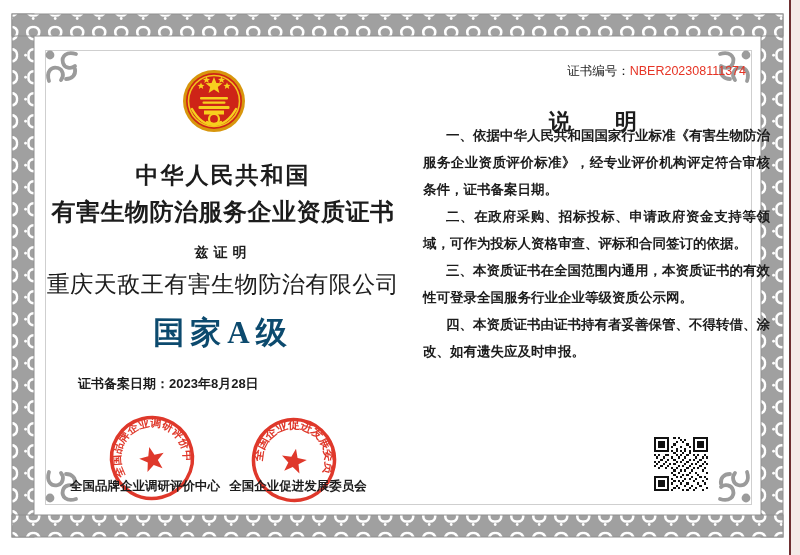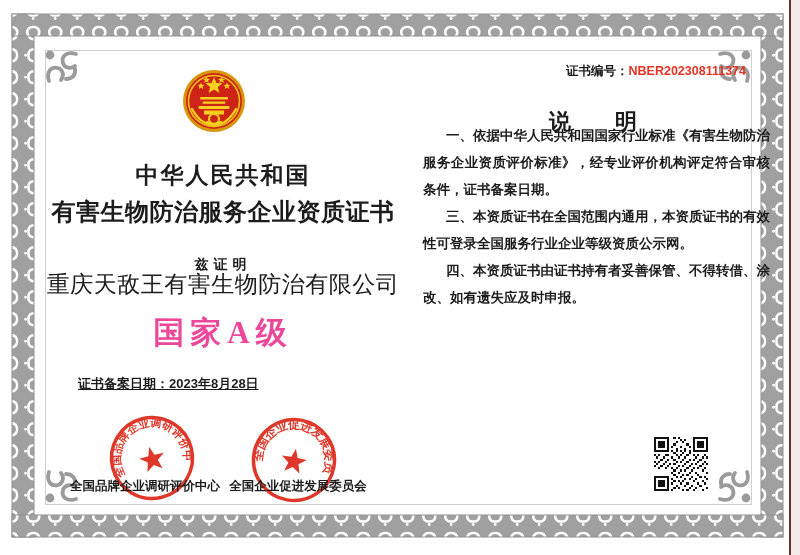--- a/index.html
+++ b/index.html
@@ -18,37 +18,37 @@
   .corner.br{left:716px;top:468px;transform:scale(-1,-1);}
   
   .edge-line{left:789px;top:0;width:2px;height:555px;background:#6e2f31;}
   .edge-strip{left:791px;top:0;width:9px;height:555px;background:#f4eae8;}
 
   
   .emblem{left:182px;top:63px;width:64px;height:88px;}
   .lcol{left:40px;width:366px;text-align:center;}
   .title1{top:160px;font-size:23px;font-weight:bold;letter-spacing:2px;text-align:center;}
   .title2{top:196px;font-size:24px;font-weight:bold;letter-spacing:0.5px;}
-  .certify{top:256px;font-size:14px;font-weight:bold;letter-spacing:5px;}
+  .certify{top:244px;font-size:14px;font-weight:bold;letter-spacing:5px;}
   .company{top:269px;font-size:23px;font-weight:normal;letter-spacing:0.5px;}
   .grade{top:312px;font-size:31px;font-weight:bold;letter-spacing:6px;
-         font-family:"Liberation Serif",serif;color:#ec4899;}
-  .dates{left:78px;top:374px;text-align:left;font-size:13px;font-weight:bold;line-height:20px;text-decoration:underline;}
+         font-family:"Liberation Serif",serif;color:#0c4a6e;}
+  .dates{left:78px;top:374px;text-align:left;font-size:13px;font-weight:bold;line-height:20px;}
   .dates div{white-space:nowrap;}
 
   
   .seal{width:88px;height:88px;opacity:0.93;}
   .seal1{left:108px;top:414px;transform:rotate(-14deg);}
   .seal2{left:250px;top:416px;transform:rotate(10deg);}
   .seal-caption{top:478px;font-size:12.5px;font-weight:bold;text-align:center;white-space:nowrap;z-index:1;}
   .cap1{left:65px;width:160px;}
   .cap2{left:218px;width:160px;}
 
   
-  .cert-no{left:430px;top:63px;width:316px;text-align:right;font-size:12.5px;font-weight:bold;white-space:nowrap;}
+  .cert-no{left:430px;top:63px;width:316px;text-align:right;font-size:12.5px;font-weight:normal;white-space:nowrap;}
   .cert-no .num{color:#e63324;}
   .notes-heading{left:423px;top:107px;width:340px;text-align:center;font-size:22px;font-weight:bold;}
   .notes{left:423px;top:122px;width:347px;font-size:13.5px;font-weight:bold;line-height:27px;
          text-align:justify;}
   .notes p{margin:0;text-indent:1.7em;}
   .qr{left:654px;top:437px;width:54px;height:54px;}
 </style>
 </head>
 <body>
 
@@ -171,20 +171,21 @@
       <textPath href="#arc2" startOffset="4" textLength="142">全国企业促进发展委员会</textPath>
     </text>
   </svg>
 
   <div class="abs cert-no">
     <span>证书编号：</span><span class="num">NBER202308111374</span>
   </div>
   <div class="abs notes-heading">说　　明</div>
   <div class="abs notes">
     <p>一、依据中华人民共和国国家行业标准《有害生物防治服务企业资质评价标准》，经专业评价机构评定符合审核条件，证书备案日期。</p>
+    <p>二、在政府采购、招标投标、申请政府资金支持等领域，可作为投标人资格审查、评标和合同签订的依据。</p>
     <p>三、本资质证书在全国范围内通用，本资质证书的有效性可登录全国服务行业企业等级资质公示网。</p>
     <p>四、本资质证书由证书持有者妥善保管、不得转借、涂改、如有遗失应及时申报。</p>
   </div>
 
   <svg class="abs qr" viewBox="0 0 25 25" shape-rendering="crispEdges">
     <rect width="25" height="25" fill="#fff"></rect>
     <g fill="#111">
       <rect x="0" y="0" width="7" height="7"></rect>
         <rect x="18" y="0" width="7" height="7"></rect>
         <rect x="0" y="18" width="7" height="7"></rect>

